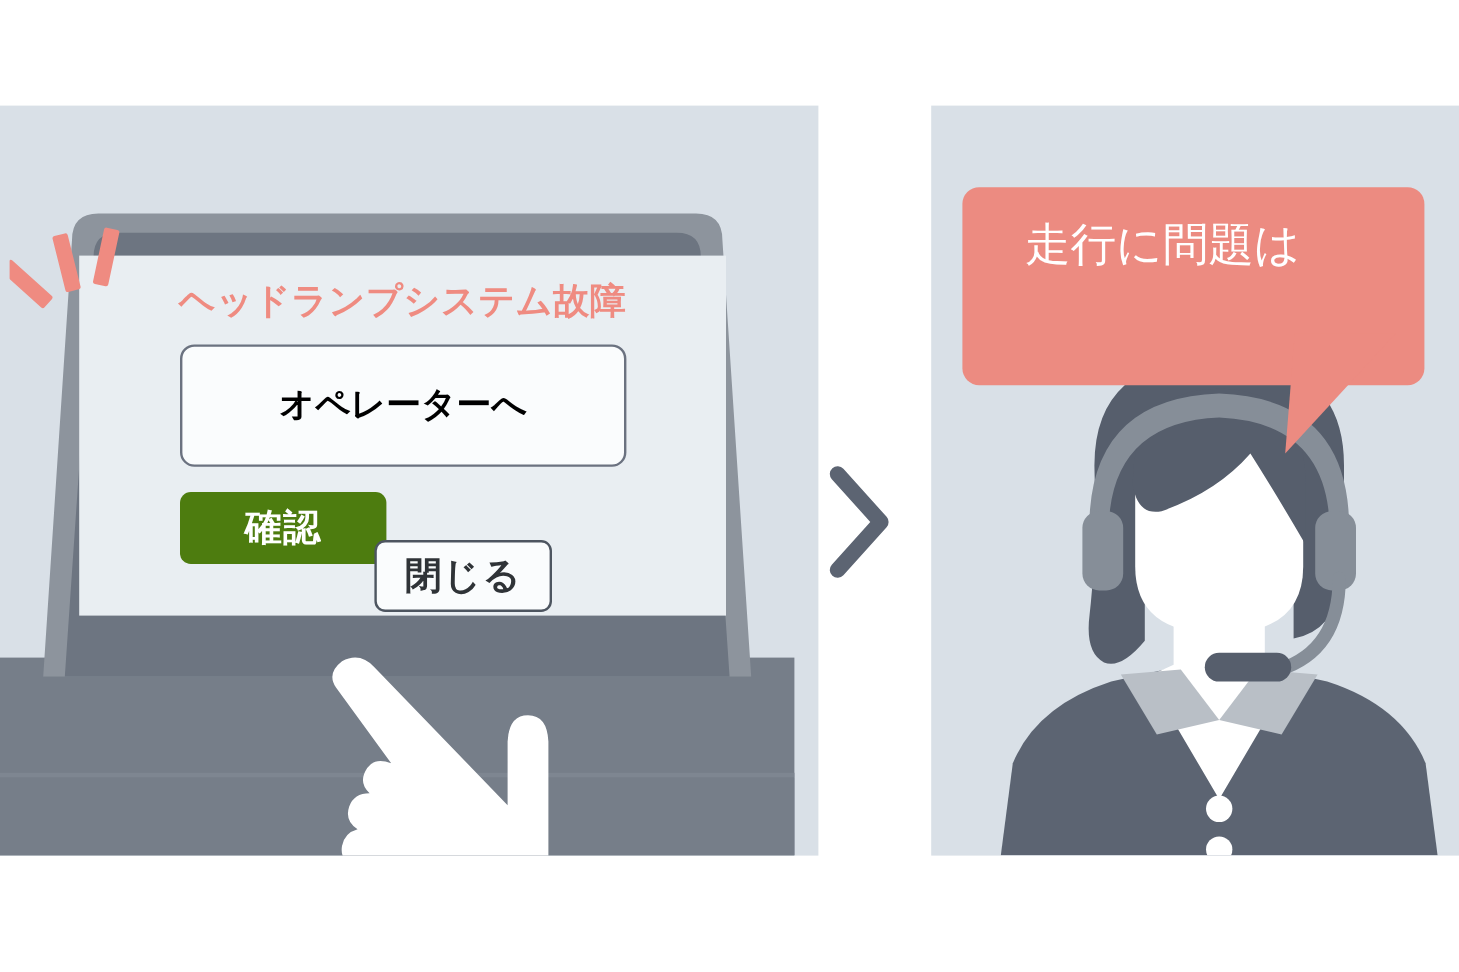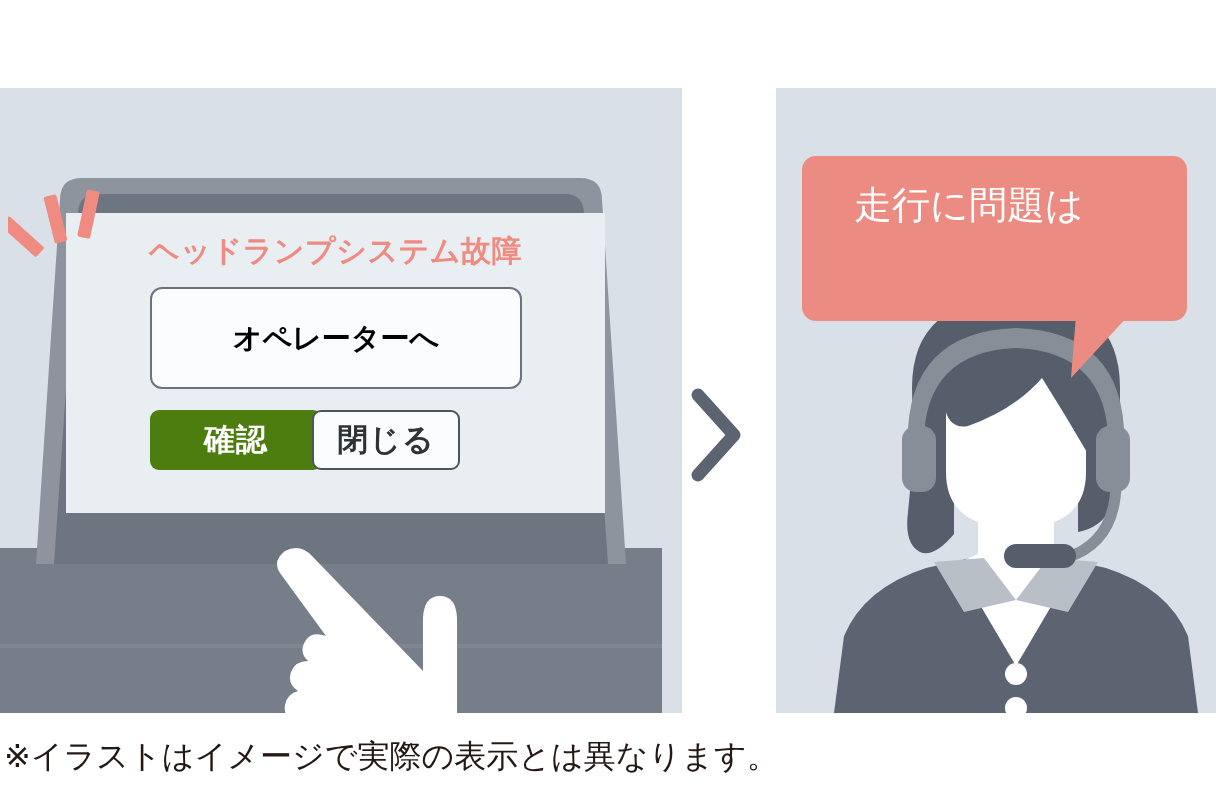--- a/index.html
+++ b/index.html
@@ -149,20 +149,21 @@
     background: #4d7c0f;
     color: #ffffff;
     border: none;
   }
   .btn-close {
     left: 246px;
     width: 148px;
     background: #fafcfd;
     color: #2f3337;
     border: 2.5px solid #4d5560;
+    margin-top: 40px;
   }
 
   .sparks {
     position: absolute;
     left: 8px;
     top: 98px;
     width: 110px;
     height: 90px;
   }
 
@@ -346,15 +347,14 @@
     <div class="bubble">
       <div class="bubble-line">走行に問題は</div>
     </div>
     <div class="bubble-tail">
       <svg width="120" height="105" viewBox="0 0 120 105" xmlns="http://www.w3.org/2000/svg">
         <polygon points="28,0 112,0 20,100" fill="#ec8b81"></polygon>
       </svg>
     </div>
   </div>
 
-  <div class="caption">※イラストはイメージで実際の表示とは異なります。</div>
 
 </div>
 
 </body></html>

